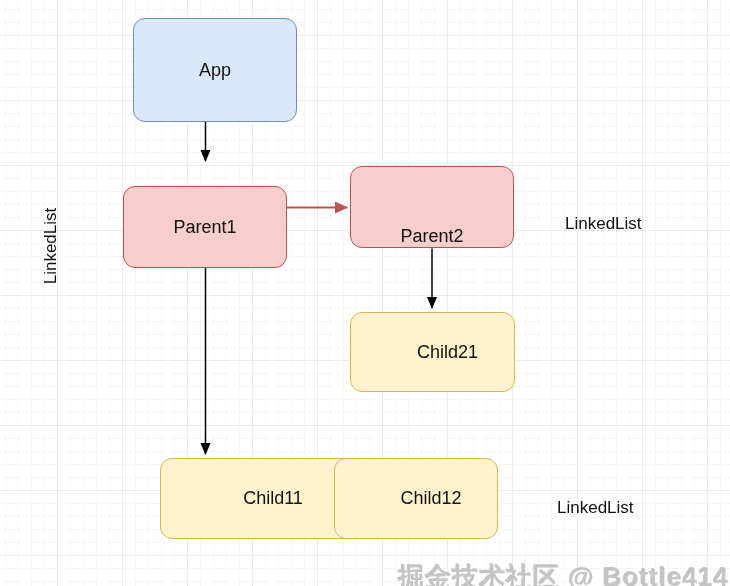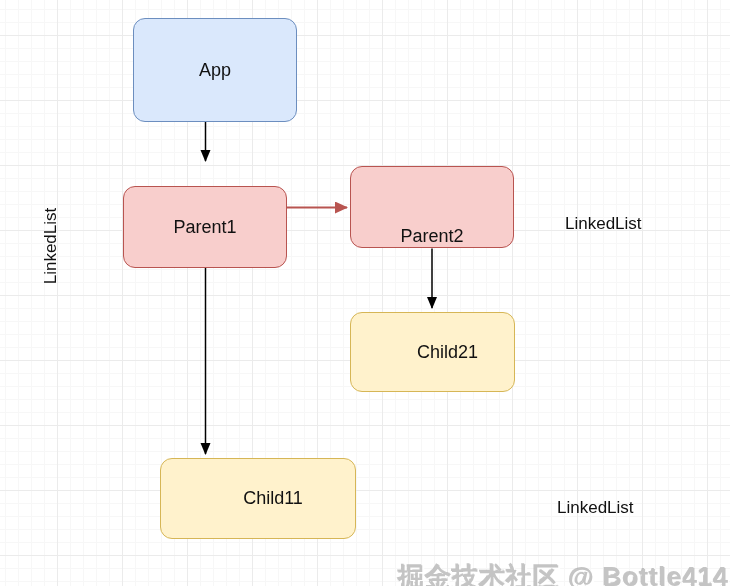--- a/index.html
+++ b/index.html
@@ -74,20 +74,23 @@
   </div>
   <div class="node red" id="node-parent2">
     <span>Parent2</span>
   </div>
   <div class="node yellow" id="node-child21">
     <span>Child21</span>
   </div>
   <div class="node yellow" id="node-child11">
     <span>Child11</span>
   </div>
+  <div class="node yellow" id="node-child12">
+    <span>Child12</span>
+  </div>
 
   <div class="side-label" id="label-left-vertical">LinkedList</div>
   <div class="side-label" id="label-right-middle">LinkedList</div>
   <div class="side-label" id="label-right-bottom">LinkedList</div>
 
   <div id="watermark">掘金技术社区 @ Bottle414</div>
 
 </div>
 
 </body></html>

